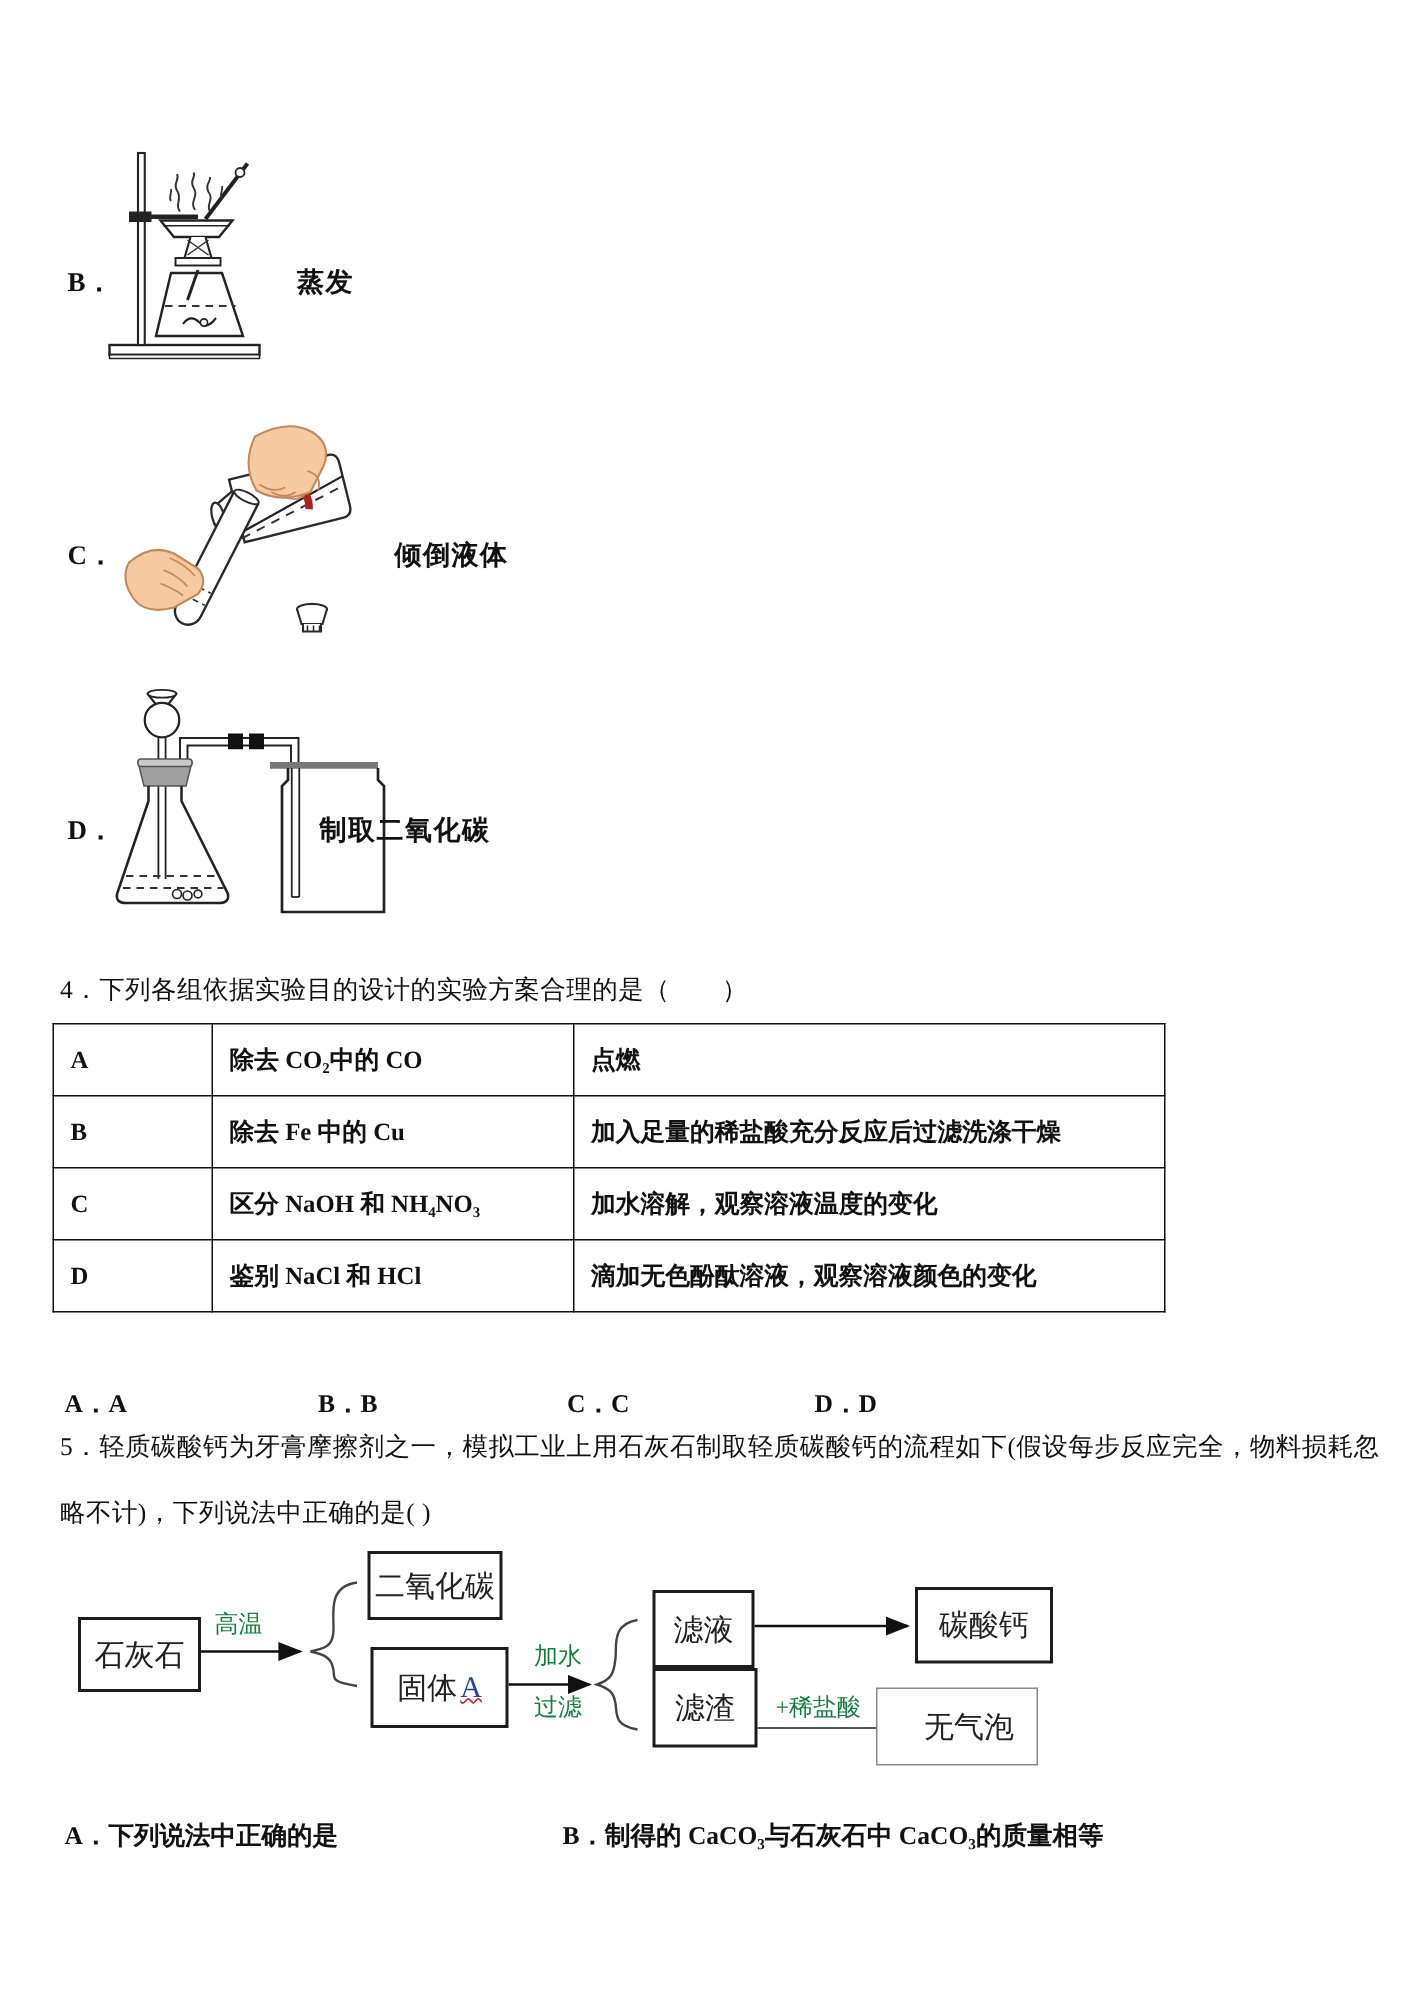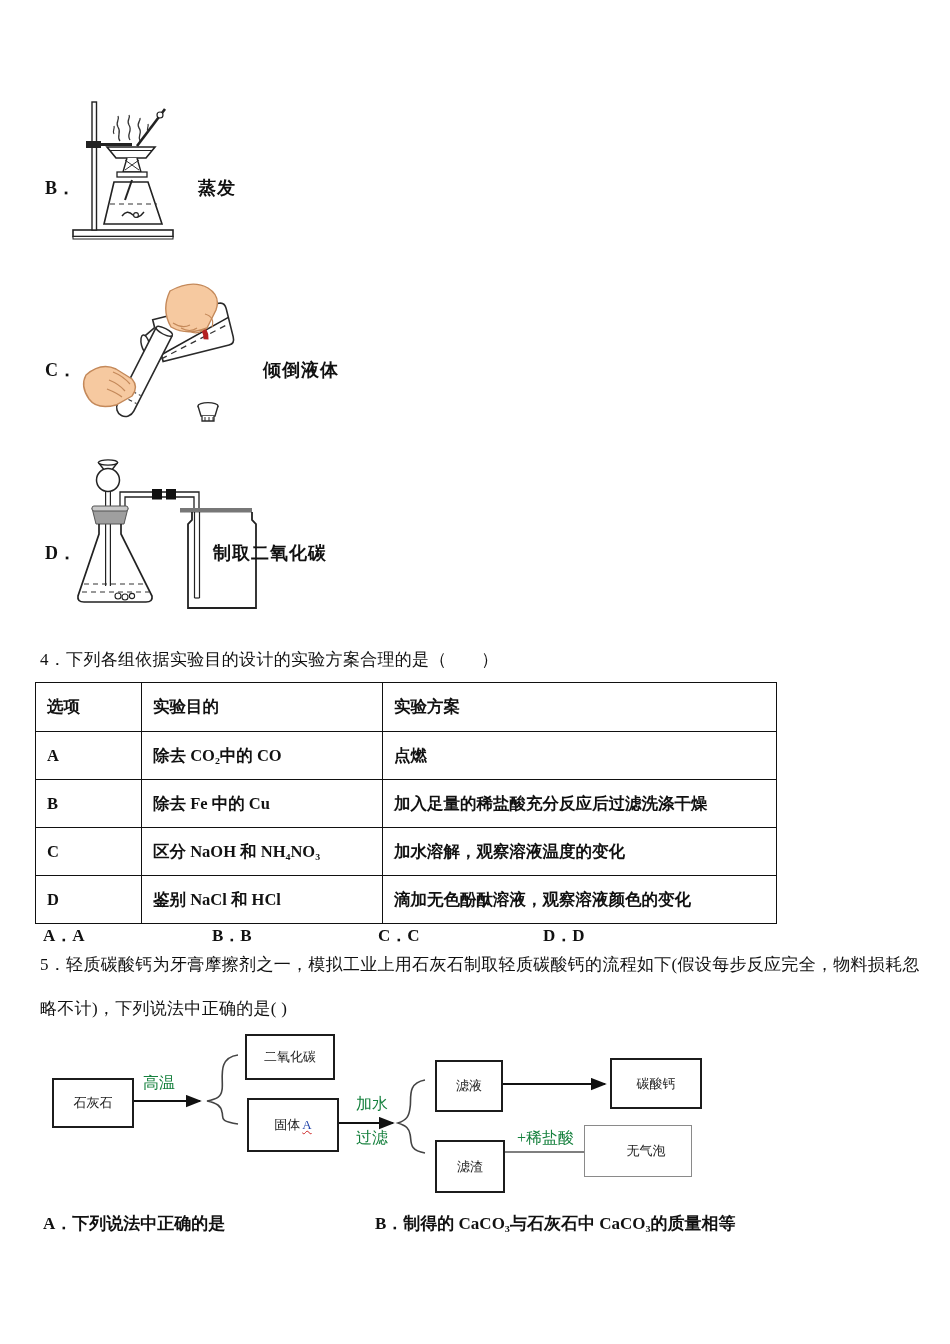--- a/index.html
+++ b/index.html
@@ -21,21 +21,21 @@
     border:1.7px solid #111;font-size:16.5px;font-weight:700;text-align:left;
     padding:0 6px 0 11px;vertical-align:middle;font-family:"Liberation Serif",serif;
   }
   table.q4 th{height:48px;}
   table.q4 td{height:47px;}
 
   .flow{position:absolute;left:40px;top:1028px;width:690px;height:165px;}
   .flow-box{
     position:absolute;background:#fff;border:2px solid #1c1c1c;
     display:flex;align-items:center;justify-content:center;
-    font-size:13px;color:#222;font-weight:400;white-space:nowrap;
+    font-size:20px;color:#222;font-weight:400;white-space:nowrap;
   }
   .flow-box.thin{border:1.2px solid #8a8a8a;}
   .flow-label{position:absolute;font-size:16px;color:#15803d;white-space:nowrap;}
   .solid-letter{color:#2244aa;text-decoration:underline wavy #cc2222 1px;margin-left:2px;}
   svg{display:block;}
 </style>
 </head>
 <body>
 
 <div class="abs lbl" style="left:45px;top:176px;">B．</div>
@@ -136,25 +136,20 @@
 
 <div class="abs stem" style="left:40px;top:648px;">4．下列各组依据实验目的设计的实验方案合理的是（　　）</div>
 
 <table class="q4">
   <colgroup>
       <col style="width:106px">
       <col style="width:241px">
       <col style="width:394px">
     </colgroup>
   <tbody>
-      <tr>
-    <th>选项</th>
-    <th>实验目的</th>
-    <th>实验方案</th>
-  </tr>
   <tr>
     <td>A</td>
     <td>除去 CO₂中的 CO</td>
     <td>点燃</td>
   </tr>
   <tr>
     <td>B</td>
     <td>除去 Fe 中的 Cu</td>
     <td>加入足量的稀盐酸充分反应后过滤洗涤干燥</td>
   </tr>
@@ -199,20 +194,20 @@
   <div class="flow-box" style="left:12px;top:50px;width:78px;height:46px;">石灰石</div>
   <div class="flow-label" style="left:103px;top:45px;">高温</div>
   <div class="flow-box" style="left:205px;top:6px;width:86px;height:42px;">二氧化碳</div>
   <div class="flow-box" style="left:207px;top:70px;width:88px;height:50px;">
     <span>固体</span>
       <span class="solid-letter">A</span>
   </div>
   <div class="flow-label" style="left:316px;top:66px;">加水</div>
   <div class="flow-label" style="left:316px;top:100px;">过滤</div>
   <div class="flow-box" style="left:395px;top:32px;width:64px;height:48px;">滤液</div>
-  <div class="flow-box" style="left:395px;top:112px;width:66px;height:49px;">滤渣</div>
+  <div class="flow-box" style="left:395px;top:84px;width:66px;height:49px;">滤渣</div>
   <div class="flow-box" style="left:570px;top:30px;width:88px;height:47px;">碳酸钙</div>
   <div class="flow-label" style="left:477px;top:100px;">+稀盐酸</div>
   <div class="flow-box thin" style="left:544px;top:97px;width:90px;height:50px;padding-left:16px;">无气泡</div>
 </div>
 
 <div class="abs choice" style="left:43px;top:1212px;">A．下列说法中正确的是</div>
 <div class="abs choice" style="left:375px;top:1212px;">B．制得的 CaCO₃与石灰石中 CaCO₃的质量相等</div>
 
 </body></html>

